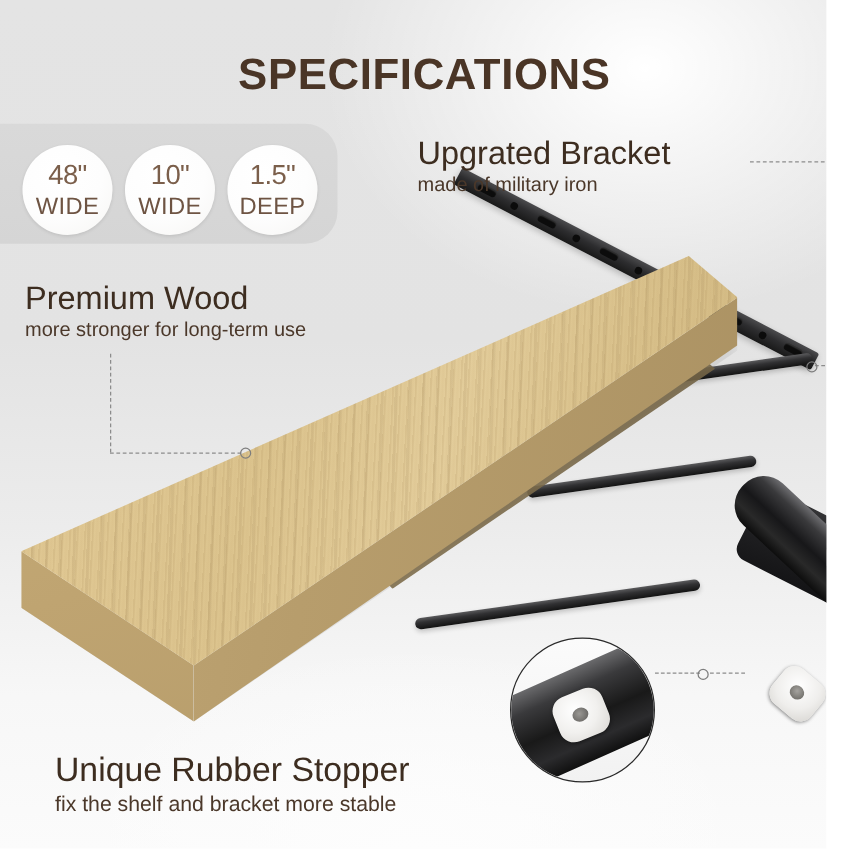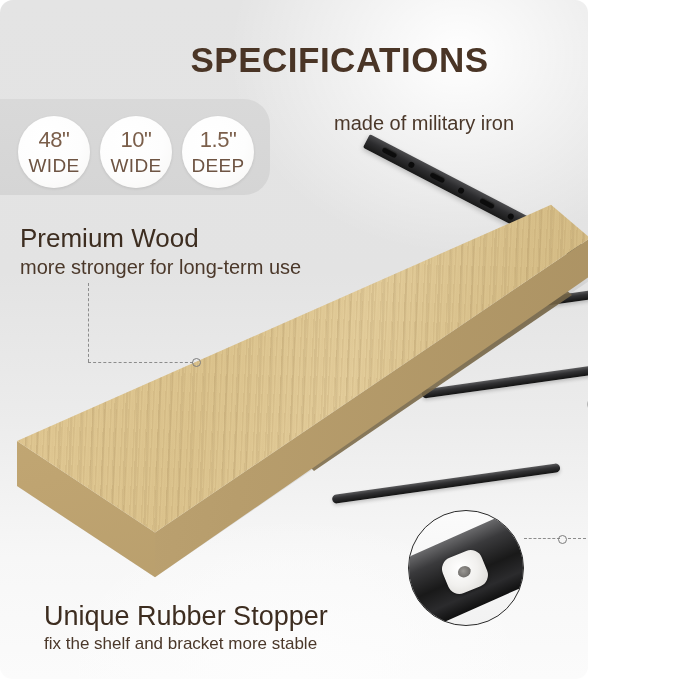--- a/index.html
+++ b/index.html
@@ -2,29 +2,28 @@
 <html><head>
 <meta charset="utf-8">
 <style>
   html, body {
     margin: 0;
     padding: 0;
     background: #ffffff;
   }
   #canvas {
     position: relative;
-    width: 588px;
+    width: 661px;
     height: 679px;
     overflow: hidden;
     font-family: "Liberation Sans", sans-serif;
     background:
       radial-gradient(ellipse 60% 45% at 78% 8%, #ffffff 0%, rgba(255,255,255,0) 65%),
       radial-gradient(ellipse 70% 40% at 50% 100%, #fdfdfd 0%, rgba(253,253,253,0) 60%),
       linear-gradient(180deg, #e4e4e4 0%, #e3e3e3 40%, #ececec 62%, #f7f7f7 82%, #fbfbfb 100%);
-    border-radius: 13px;
   }
 
   
   .title {
     position: absolute;
     left: 0;
     top: 40px;
     width: 679px;
     text-align: center;
     font-size: 35px;
@@ -78,21 +77,21 @@
   
   .callout { position: absolute; }
   .callout .head {
     font-size: 26px;
     color: #3d2d20;
     line-height: 1.08;
     white-space: nowrap;
     font-family: "Liberation Sans", sans-serif;
   }
   .callout .sub {
-    font-size: 20px;
+    font-size: 16px;
     color: #4b382a;
     line-height: 1.2;
     margin-top: 3px;
     white-space: nowrap;
   }
   #callout-bracket { left: 334px; top: 108px; }
   #callout-wood    { left: 20px;  top: 224px; }
   #callout-stopper { left: 44px;  top: 602px; }
   #callout-stopper .head { font-size: 27px; }
   #callout-stopper .sub  { font-size: 17px; }
@@ -402,20 +401,21 @@
   <div class="badge" id="badge-1">
     <span class="num">10"</span>
     <span class="lbl">WIDE</span>
   </div>
   <div class="badge" id="badge-2">
     <span class="num">1.5"</span>
     <span class="lbl">DEEP</span>
   </div>
 
   <div class="callout" id="callout-bracket">
+    <div class="head">Upgrated Bracket</div>
     <div class="sub">made of military iron</div>
   </div>
 
   <div class="callout" id="callout-wood">
     <div class="head">Premium Wood</div>
     <div class="sub">more stronger for long-term use</div>
   </div>
 
   <div class="callout" id="callout-stopper">
     <div class="head">Unique Rubber Stopper</div>

